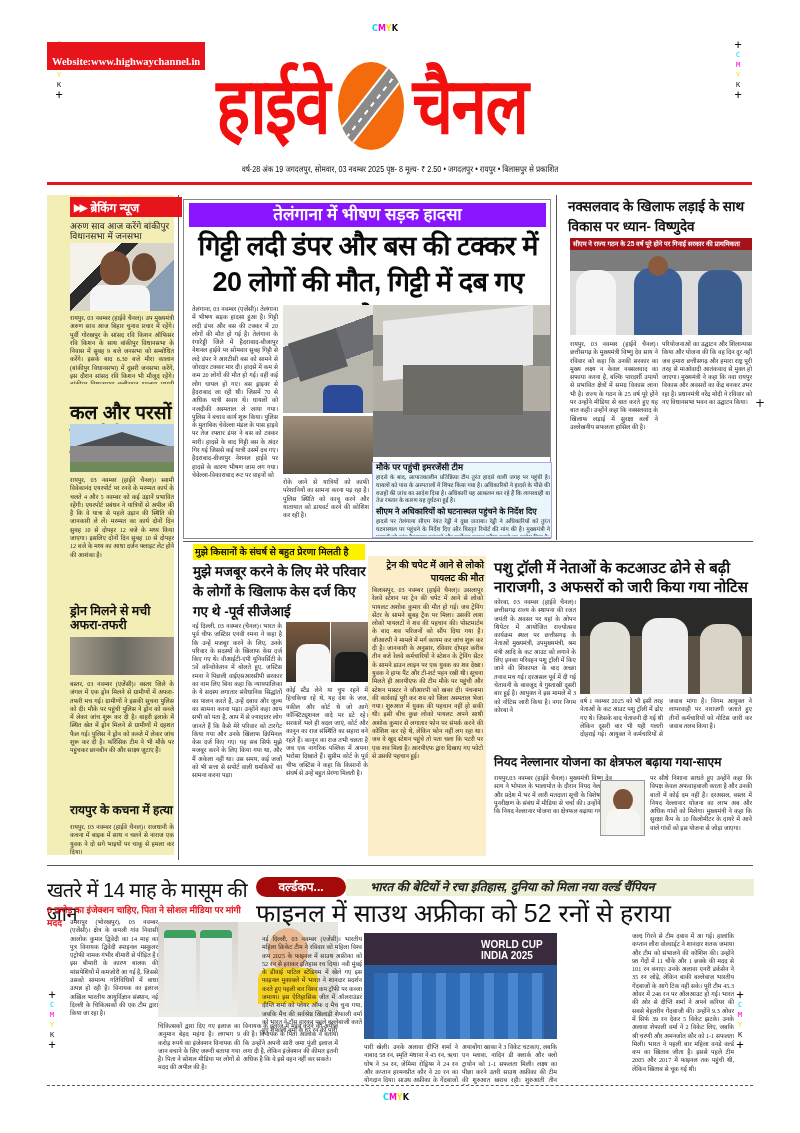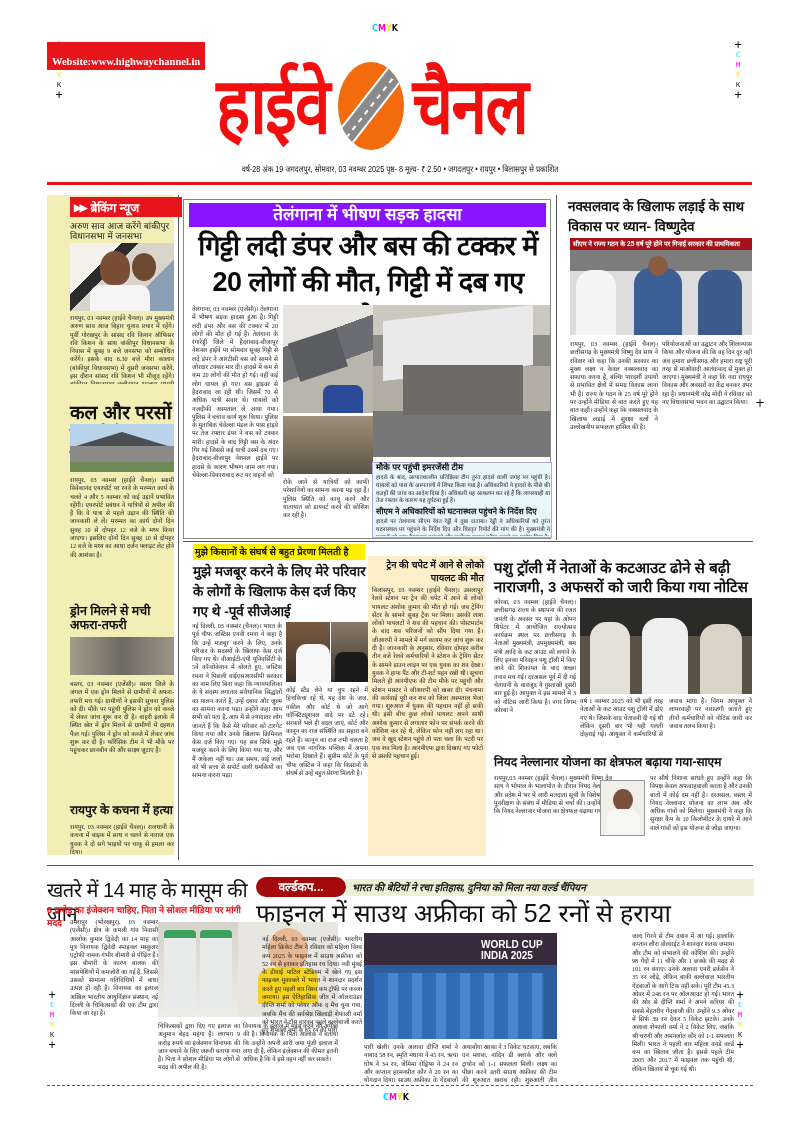--- a/index.html
+++ b/index.html
@@ -30,21 +30,21 @@
 .photo{overflow:hidden}
 
 .main-box{left:183px;top:199px;width:368px;height:340px;border:1px solid #888}
 .kicker-purple{left:189px;top:203px;width:357px;height:24px;background:#8a14ff;color:#fff;font-size:17px;font-weight:bold;text-align:center;line-height:24px;font-family:"Liberation Sans",sans-serif}
 .main-head{left:190px;top:228px;width:356px;font-family:"Liberation Sans",sans-serif;font-weight:900;font-size:27px;line-height:36px;text-align:center;color:#0a0a0a;letter-spacing:-0.5px}
 .bluebox{left:372px;top:462px;width:180px;height:76px;background:#e9f6fb;border:1px solid #aad}
 .yellow-kick{left:193px;top:544px;width:172px;height:16px;background:#fff200;font-size:9.5px;font-weight:bold;line-height:16px;padding-left:2px;color:#111;font-family:"Liberation Sans",sans-serif}
 .kisan-head{left:193px;top:562px;width:175px;font-family:Liberation Sans, sans-serif;font-weight:bold;font-size:13.5px;line-height:20px;color:#111}
 .train-box{left:368px;top:556px;width:118px;height:300px;background:#fbeec8}
 .world-pill{left:256px;top:877px;width:90px;height:20px;border-radius:12px;background:#a40a0a;color:#fff;font-size:12px;font-weight:bold;line-height:20px;text-align:center;font-family:"Liberation Sans",sans-serif}
-.world-band{left:346px;top:879px;width:408px;height:17px;background:#eef0d6;font-size:10px;font-style:italic;font-weight:bold;line-height:17px;padding-left:6px;color:#222;font-family:Liberation Serif, serif}
+.world-band{left:346px;top:879px;width:408px;height:17px;background:#eef0d6;font-size:12px;font-style:italic;font-weight:bold;line-height:17px;padding-left:24px;color:#222;font-family:Liberation Sans, sans-serif}
 .final-head{left:256px;top:898px;width:500px;font-family:"Liberation Sans",sans-serif;font-size:25px;line-height:30px;color:#111}
 .khatre-head{left:47px;top:878px;width:205px;font-family:Liberation Sans, sans-serif;font-size:20px;line-height:24px;color:#111;letter-spacing:-0.5px}
 .khatre-sub{left:47px;top:903px;width:210px;font-size:9px;font-weight:bold;color:#e8141b;font-family:"Liberation Sans",sans-serif}
 .dash{left:47px;top:1085px;width:706px;border-top:1px dashed #555}
 </style>
 </head>
 <body>
 
 <div class="abs cmyk-top"><span class="c">C</span><span class="m">M</span><span class="y">Y</span><span class="k">K</span></div>
 <div class="abs reg" style="left:55px;top:40px">

